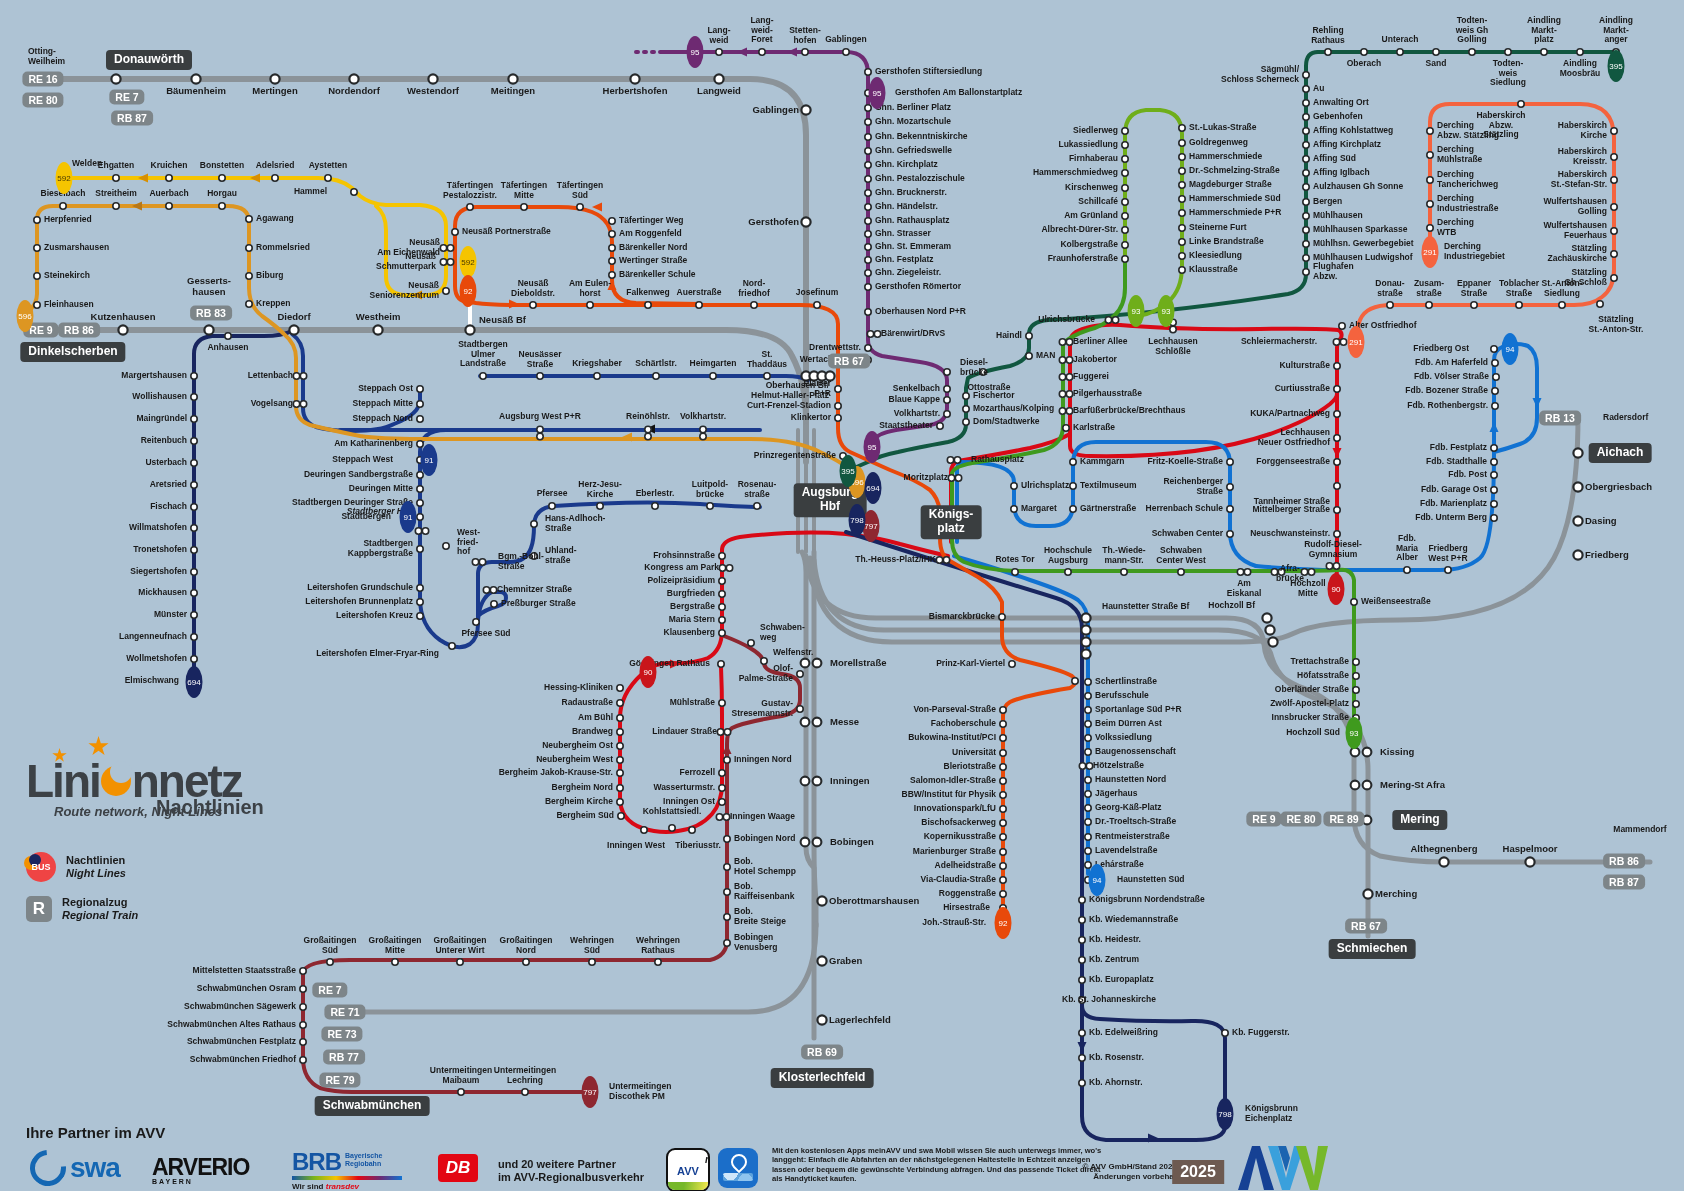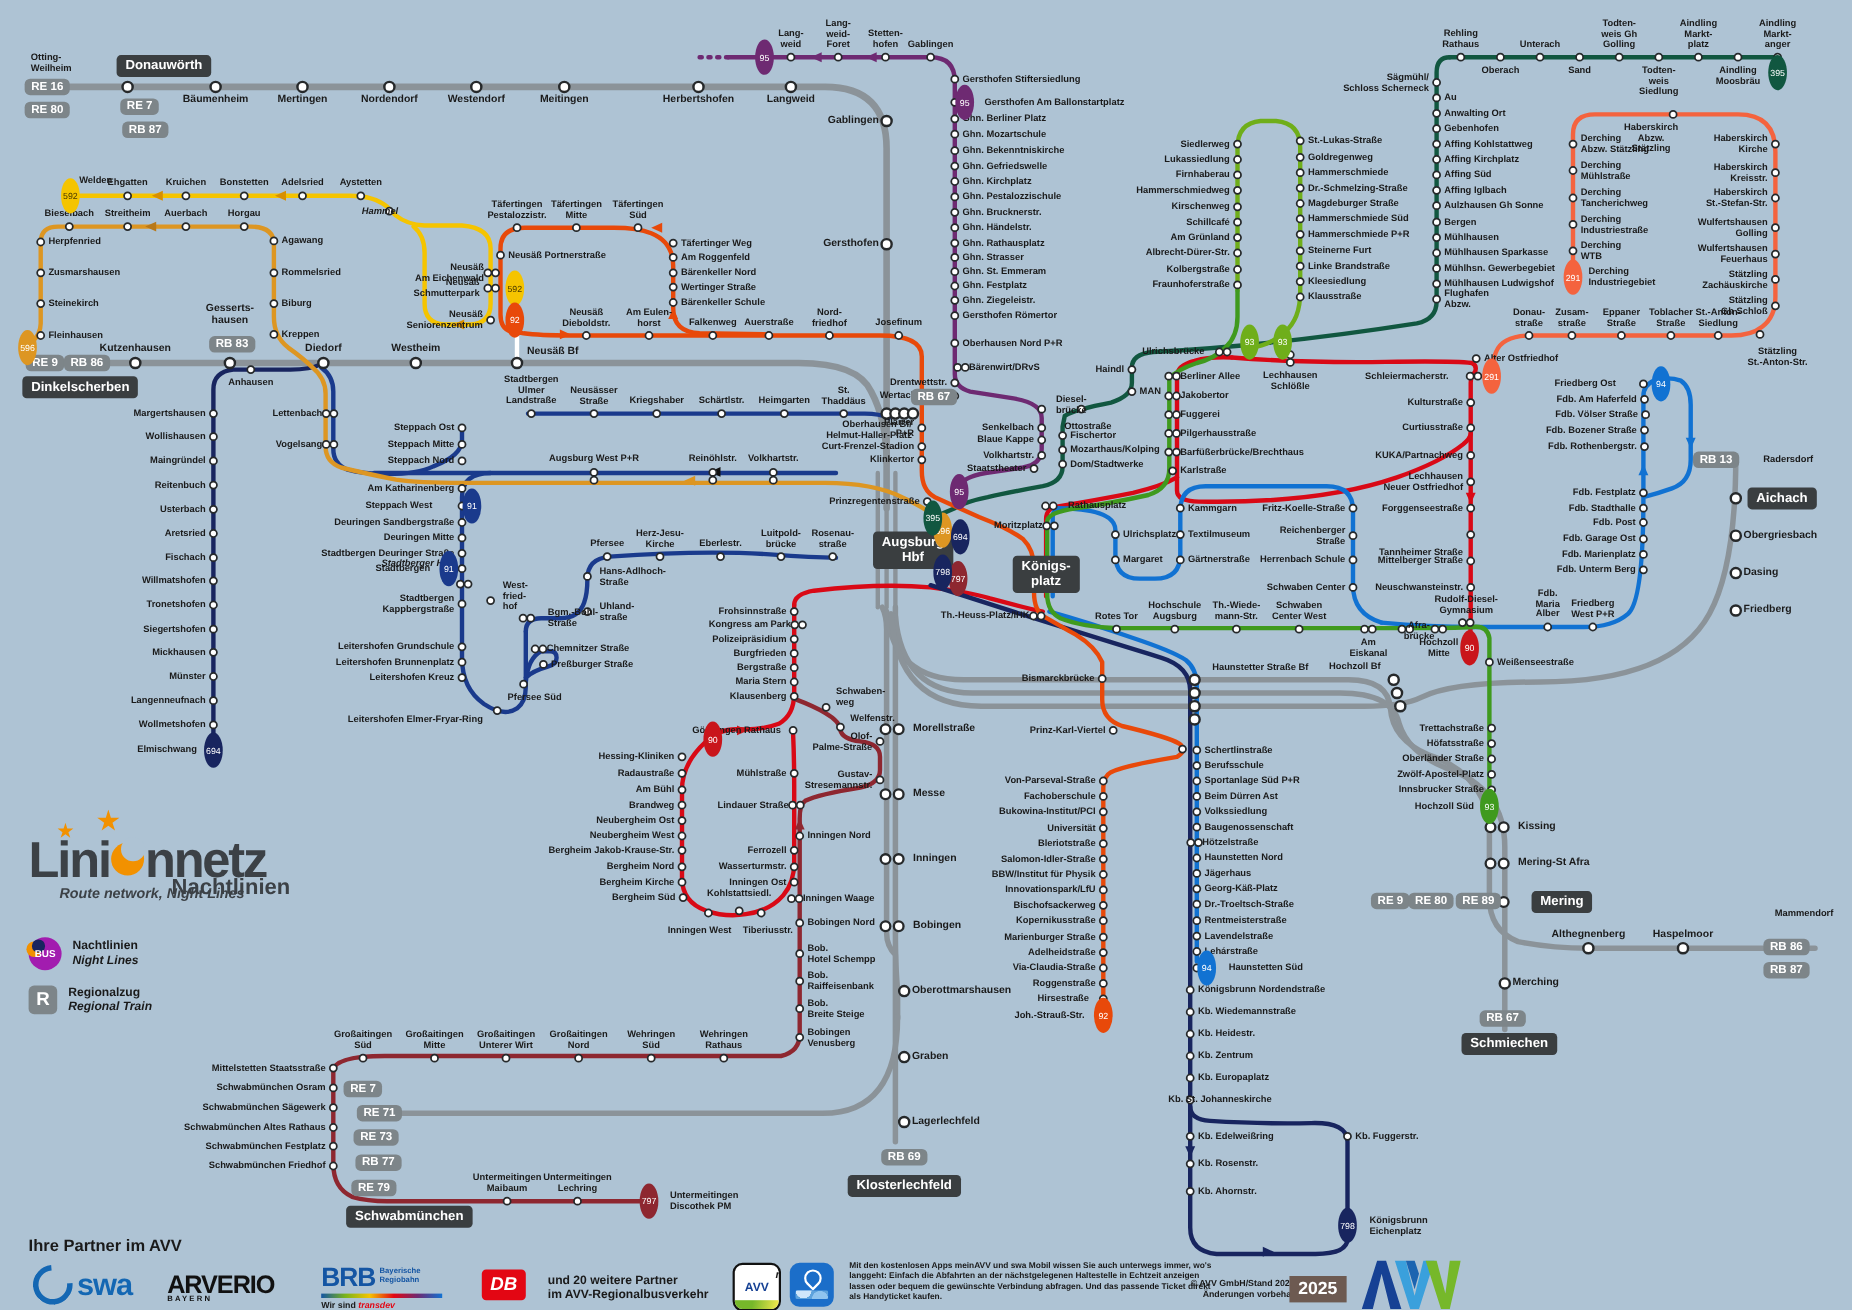--- a/index.html
+++ b/index.html
@@ -19,21 +19,21 @@
   .brand{position:absolute;left:26px;top:736px;z-index:6;color:#3c4146;}
   .brand .word{font-size:46px;font-weight:bold;letter-spacing:-2px;display:flex;align-items:center;}
   .moon{position:relative;display:inline-block;width:30px;height:30px;margin:0 1px;}
   .moon .m1{position:absolute;left:0;top:0;width:30px;height:30px;border-radius:50%;background:#f29100;}
   .moon .m2{position:absolute;left:9px;top:-5px;width:22px;height:22px;border-radius:50%;background:#aec3d4;}
   .star{position:absolute;background:#f29100;clip-path:polygon(50% 0%,61% 35%,98% 35%,68% 57%,79% 91%,50% 70%,21% 91%,32% 57%,2% 35%,39% 35%);}
   .sub-en{font-style:italic;font-weight:bold;font-size:13px;margin-top:-4px;margin-left:28px;}
   .sub-de{position:absolute;left:130px;top:60px;font-size:20px;font-weight:bold;}
   .legend{position:absolute;left:26px;top:852px;z-index:6;color:#1a1a1a;}
   .leg-row{display:flex;align-items:center;margin-bottom:14px;}
-  .busicon{width:30px;height:30px;border-radius:50%;background:#a21caf;position:relative;display:flex;align-items:center;justify-content:center;color:#fff;font-weight:bold;font-size:9px;}
+  .busicon{width:30px;height:30px;border-radius:50%;background:#ef4444;position:relative;display:flex;align-items:center;justify-content:center;color:#fff;font-weight:bold;font-size:9px;}
   .busicon:before{content:"";position:absolute;left:-2px;top:4px;width:14px;height:14px;border-radius:50%;background:#f29100;}
   .busicon:after{content:"";position:absolute;left:3px;top:2px;width:12px;height:12px;border-radius:50%;background:#18255f;}
   .busicon span{position:relative;z-index:2;}
   .ricon{width:26px;height:26px;border-radius:5px;background:#7d8589;color:#fff;font-weight:bold;font-size:17px;display:flex;align-items:center;justify-content:center;}
   .leg-txt{margin-left:10px;font-size:11px;font-weight:bold;line-height:1.15;}
   .leg-txt i{font-weight:bold;}
   
   .footer{position:absolute;left:0;top:1120px;width:1684px;z-index:6;color:#1a1a1a;}
   .f-head{position:absolute;left:26px;top:4px;font-size:15px;font-weight:bold;}
   .swa{position:absolute;left:30px;top:30px;display:flex;align-items:center;}
@@ -708,21 +708,21 @@
       <div class="lbl l" style="left:1330px;top:438px;">Lechhausen<br>Neuer Ostfriedhof</div>
       <div class="lbl l" style="left:1330px;top:462px;">Forggenseestraße</div>
       <div class="lbl l" style="left:1330px;top:502px;">Tannheimer Straße</div>
       <div class="lbl l" style="left:1330px;top:510px;">Mittelberger Straße</div>
       <div class="lbl l" style="left:1330px;top:534px;">Neuschwansteinstr.</div>
       <div class="lbl a" style="left:116px;top:171px;">Ehgatten</div>
       <div class="lbl a" style="left:169px;top:171px;">Kruichen</div>
       <div class="lbl a" style="left:222px;top:171px;">Bonstetten</div>
       <div class="lbl a" style="left:275px;top:171px;">Adelsried</div>
       <div class="lbl a" style="left:328px;top:171px;">Aystetten</div>
-      <div class="lbl l" style="left:362px;top:192px;font-style:italic;">Hammel</div>
+      <div class="lbl l" style="left:327px;top:192px;">Hammel</div>
       <div class="lbl l" style="left:440px;top:248px;">Neusäß<br>Am Eichenwald</div>
       <div class="lbl l" style="left:436px;top:262px;">Neusäß<br>Schmutterpark</div>
       <div class="lbl l" style="left:439px;top:291px;">Neusäß<br>Seniorenzentrum</div>
       <div class="lbl a" style="left:63px;top:199px;">Bieselbach</div>
       <div class="lbl a" style="left:116px;top:199px;">Streitheim</div>
       <div class="lbl a" style="left:169px;top:199px;">Auerbach</div>
       <div class="lbl a" style="left:222px;top:199px;">Horgau</div>
       <div class="lbl r" style="left:44px;top:220px;">Herpfenried</div>
       <div class="lbl r" style="left:44px;top:248px;">Zusmarshausen</div>
       <div class="lbl r" style="left:44px;top:276px;">Steinekirch</div>

